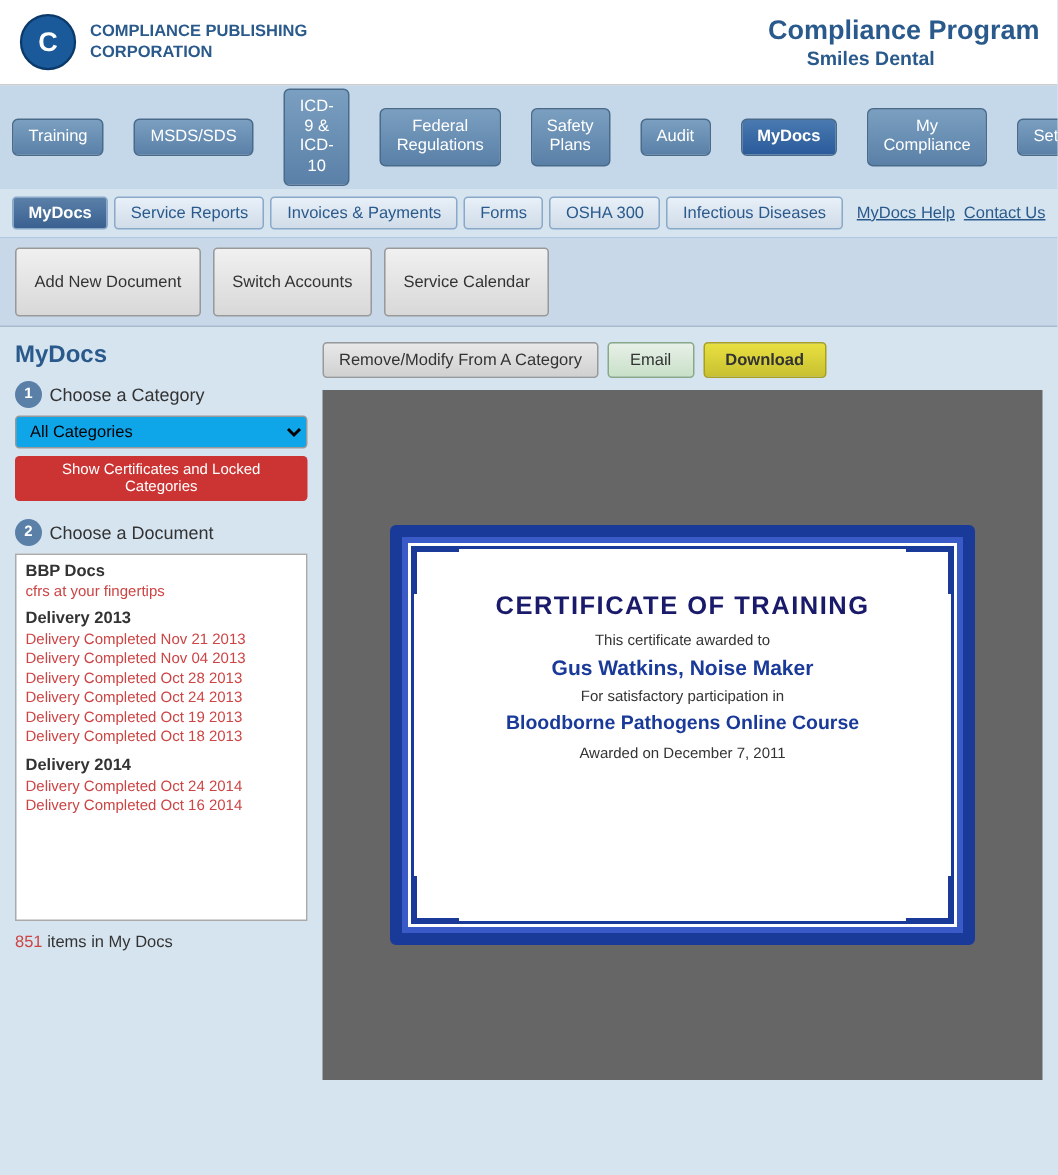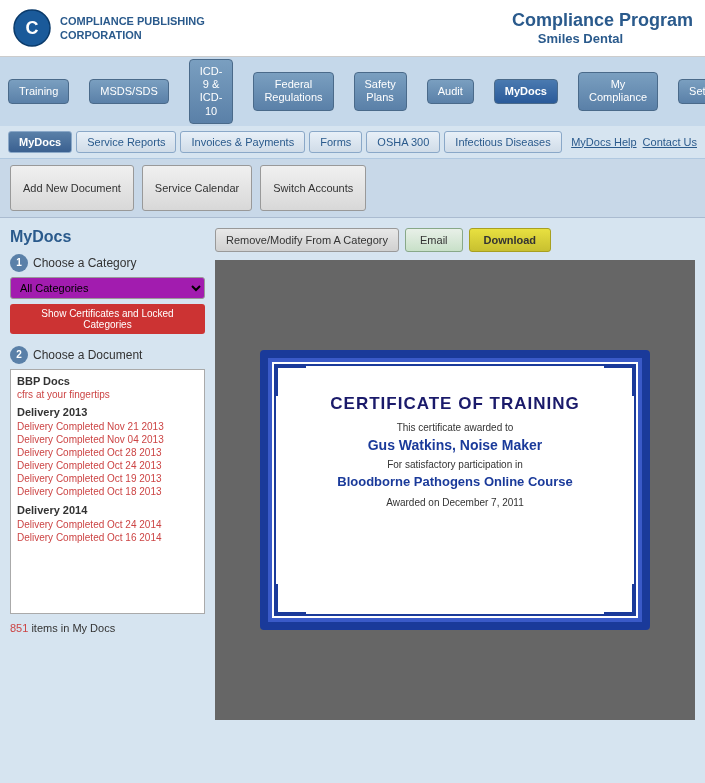--- a/index.html
+++ b/index.html
@@ -193,21 +193,21 @@
       font-size: 10px;
       font-weight: bold;
       flex-shrink: 0;
     }
     .category-select {
       width: 100%;
       padding: 3px 5px;
       border: 1px solid #999;
       border-radius: 3px;
       font-size: 11px;
-      background: #a21caf;
+      background: #0ea5e9;
       margin-bottom: 5px;
     }
     .show-cert-btn {
       background: #cc3333;
       color: #fff;
       border: none;
       border-radius: 3px;
       padding: 4px 24px;
       font-size: 10px;
       cursor: pointer;
@@ -413,22 +413,22 @@
   <div class="sub-tab">OSHA 300</div>
   <div class="sub-tab">Infectious Diseases</div>
   <div class="sub-nav-right">
     <span class="sub-nav-link">MyDocs Help</span>
     <span class="sub-nav-link">Contact Us</span>
   </div>
 </div>
 
 <div class="action-row">
   <button class="action-btn">Add New Document</button>
+  <button class="action-btn">Switch Accounts</button>
   <button class="action-btn">Service Calendar</button>
-  <button class="action-btn">Switch Accounts</button>
 </div>
 
 <div class="content">
 
   <div class="left-panel">
     <div class="panel-title">MyDocs</div>
 
     <div class="step-label">
       <div class="step-num">1</div>
       <span>Choose a Category</span>

